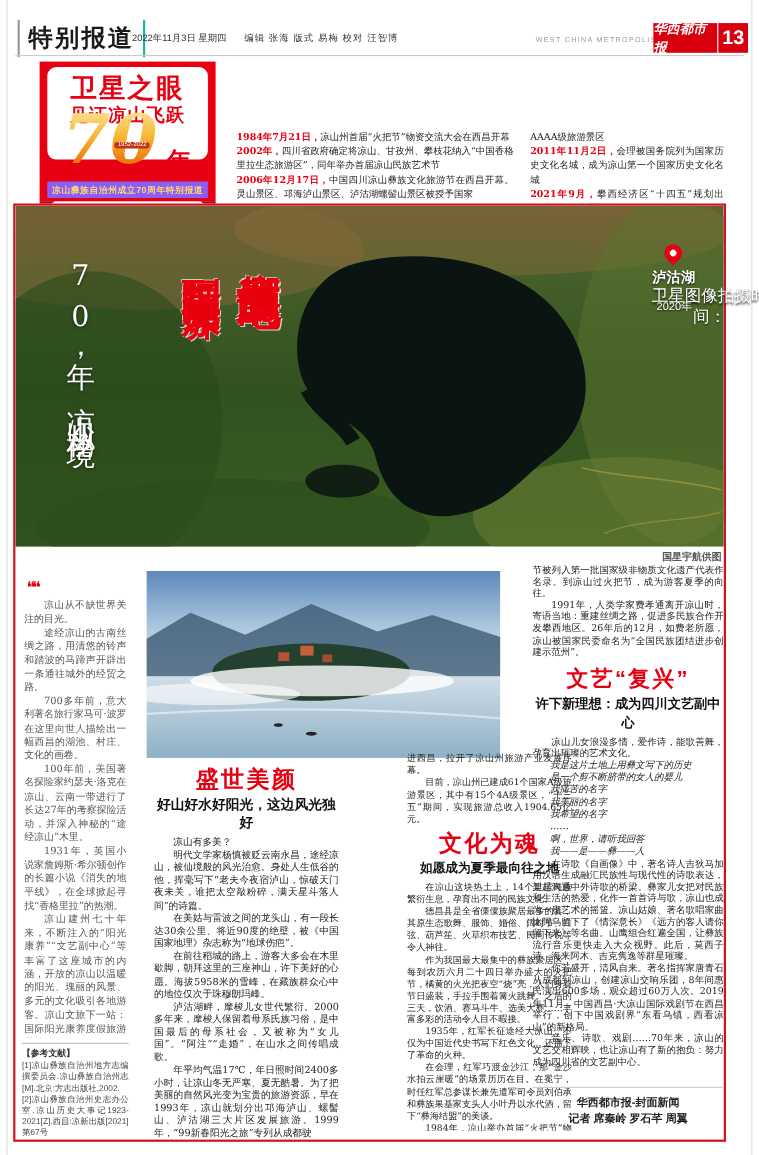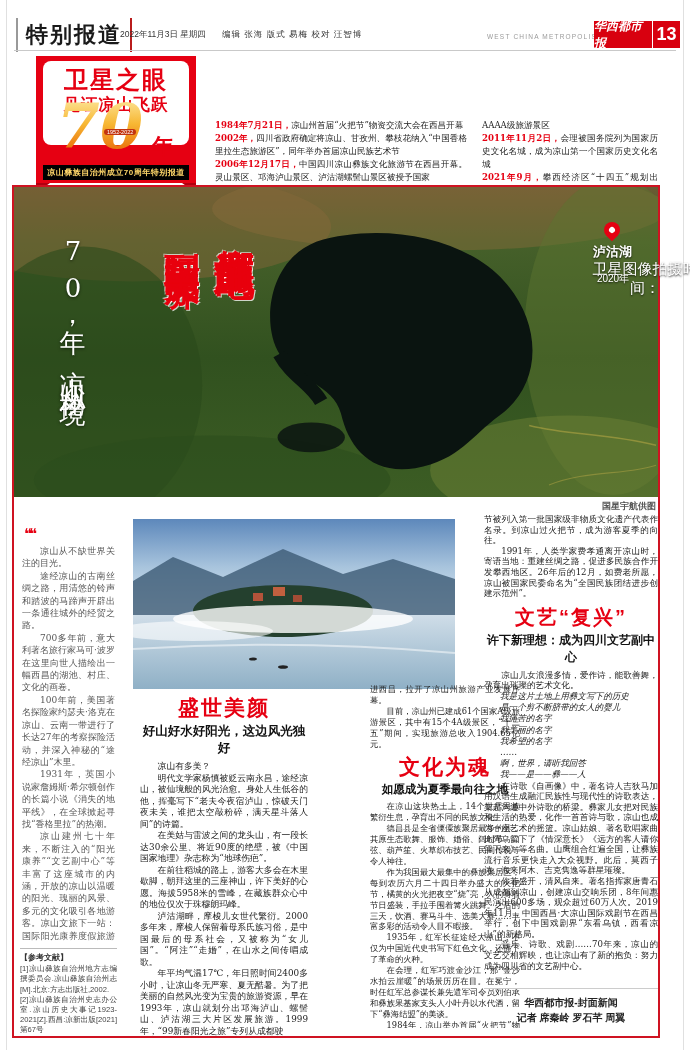--- a/index.html
+++ b/index.html
@@ -3,21 +3,21 @@
 <meta charset="utf-8">
 <style>
   html,body{margin:0;padding:0;background:#f2f2f2;}
   .page{position:relative;width:690px;height:1050px;background:#fff;overflow:hidden;
         font-family:"Liberation Sans",sans-serif;}
   .abs{position:absolute;}
   .edge{position:absolute;top:0;bottom:0;width:1px;background:#e0e0e0;}
 
   
   .hd-label{left:16px;top:18px;font-size:22px;font-weight:900;color:#1a1a1a;
-            border-left:2px solid #999;border-right:2px solid #b91c1c;padding:2px 8px;letter-spacing:2px;}
+            border-left:2px solid #999;border-right:2px solid #14b8a6;padding:2px 8px;letter-spacing:2px;}
   .hd-date{left:120px;top:29px;font-size:8.5px;color:#333;}
   .hd-credits{left:222px;top:29px;font-size:8.5px;color:#333;letter-spacing:1px;}
   .hd-en{left:487px;top:33px;font-size:6.5px;color:#9a9a9a;letter-spacing:1.2px;}
   .hd-cn{left:594px;top:21px;width:58px;height:27px;background:#d8000f;color:#fff;
          font-family:"DejaVu Serif",serif;font-style:italic;font-weight:bold;font-size:12px;
          display:flex;align-items:center;justify-content:center;transform-origin:center;}
   .hd-page{left:653px;top:21px;width:27px;height:27px;background:#d8000f;color:#fff;
            font-weight:bold;font-size:18px;display:flex;align-items:center;justify-content:center;}
   .hd-rule{left:14px;top:50px;width:662px;height:1px;background:#c9c9c9;}
 
@@ -27,21 +27,21 @@
   .ribbon-tail-r{left:182px;top:183px;width:0;height:0;border-right:14px solid #b20010;border-bottom:10px solid transparent;}
   .bn-card{left:43px;top:61px;width:146px;height:84px;background:#fff;border-radius:8px;}
   .bn-l1{left:43px;top:64px;width:146px;text-align:center;font-size:24px;font-weight:900;color:#e60012;letter-spacing:2px;}
   .bn-l2{left:43px;top:94px;width:146px;text-align:center;font-size:16.5px;font-weight:900;color:#e60012;letter-spacing:1px;}
   .bn-70{left:40px;top:96px;width:120px;text-align:center;font-size:62px;font-weight:900;font-style:italic;
          font-family:"DejaVu Serif",serif;
          background:linear-gradient(#fde9a2,#f7b733 45%,#e65c00);-webkit-background-clip:text;background-clip:text;color:transparent;
          text-shadow:none;line-height:62px;}
   .bn-badge{left:104px;top:129px;font-size:5.5px;color:#fff;background:#c2330f;border-radius:4px;padding:0 3px;}
   .bn-year{left:152px;top:132px;font-size:22px;font-weight:900;color:#e60012;}
-  .bn-strip{left:43px;top:165px;width:146px;height:15px;background:#000000;color:#ffd76a;
+  .bn-strip{left:43px;top:165px;width:146px;height:15px;background:#8b5cf6;color:#ffd76a;
             font-size:8px;font-weight:bold;display:flex;align-items:center;justify-content:center;letter-spacing:0.5px;}
 
   
   .tl-title{left:440px;top:91px;width:218px;text-align:right;font-size:15px;font-weight:900;color:#111;
             font-family:"DejaVu Serif",serif;}
   .tl-title .num{color:#c00000;}
   .tl-col{font-size:8.6px;line-height:13px;color:#222;text-align:justify;font-family:"DejaVu Serif",serif;}
   .tl-a{left:215px;top:119px;width:252px;}
   .tl-b{left:482px;top:119px;width:176px;}
   .tl-col p{margin:0;}

